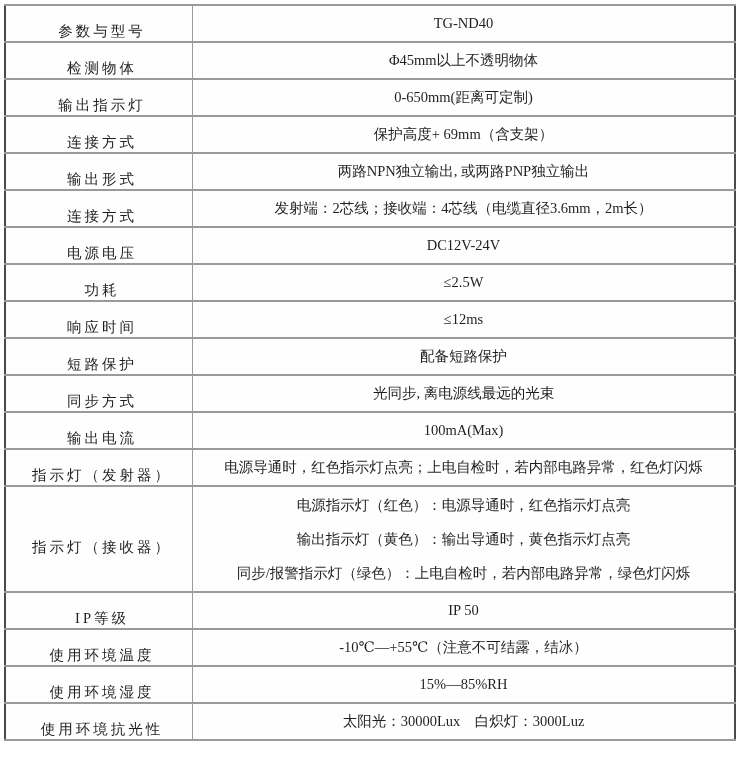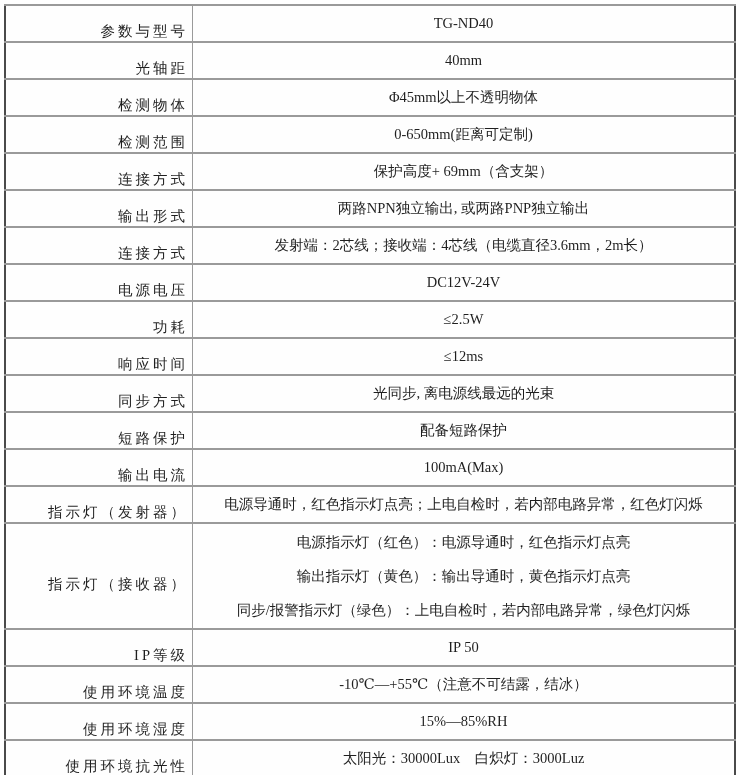--- a/index.html
+++ b/index.html
@@ -31,21 +31,21 @@
     border-right: 1px solid #9a9a9a;
     font-size: 14.5px;
     vertical-align: middle;
     overflow: hidden;
     white-space: nowrap;
   }
   tr.row { height: 33px; }
   tr.row-tall { height: 106px; }
   td.label {
     width: 172px;
-    text-align: right;
+    text-align: center;
     padding: 16px 4px 0 10px;
     letter-spacing: 3px;
     font-size: 14px;
   }
   td.value {
     text-align: center;
     padding: 0 4px;
   }
   .multiline {
     display: inline-block;
@@ -57,29 +57,25 @@
 </head>
 <body>
 
 <table class="spec">
   <tbody>
     <tr class="row">
       <td class="label">参数与型号</td>
       <td class="value">TG-ND40</td>
     </tr>
     <tr class="row">
-      <td class="label">光轴距</td>
-      <td class="value">40mm</td>
-    </tr>
-    <tr class="row">
       <td class="label">检测物体</td>
       <td class="value">Φ45mm以上不透明物体</td>
     </tr>
     <tr class="row">
-      <td class="label">检测范围</td>
+      <td class="label">输出指示灯</td>
       <td class="value">0-650mm(距离可定制)</td>
     </tr>
     <tr class="row">
       <td class="label">连接方式</td>
       <td class="value">保护高度+ 69mm（含支架）</td>
     </tr>
     <tr class="row">
       <td class="label">输出形式</td>
       <td class="value">两路NPN独立输出, 或两路PNP独立输出</td>
     </tr>
@@ -93,26 +89,26 @@
     </tr>
     <tr class="row">
       <td class="label">功耗</td>
       <td class="value">≤2.5W</td>
     </tr>
     <tr class="row">
       <td class="label">响应时间</td>
       <td class="value">≤12ms</td>
     </tr>
     <tr class="row">
+      <td class="label">短路保护</td>
+      <td class="value">配备短路保护</td>
+    </tr>
+    <tr class="row">
       <td class="label">同步方式</td>
       <td class="value">光同步, 离电源线最远的光束</td>
-    </tr>
-    <tr class="row">
-      <td class="label">短路保护</td>
-      <td class="value">配备短路保护</td>
     </tr>
     <tr class="row">
       <td class="label">输出电流</td>
       <td class="value">100mA(Max)</td>
     </tr>
     <tr class="row">
       <td class="label">指示灯（发射器）</td>
       <td class="value">电源导通时，红色指示灯点亮；上电自检时，若内部电路异常，红色灯闪烁</td>
     </tr>
     <tr class="row-tall">

